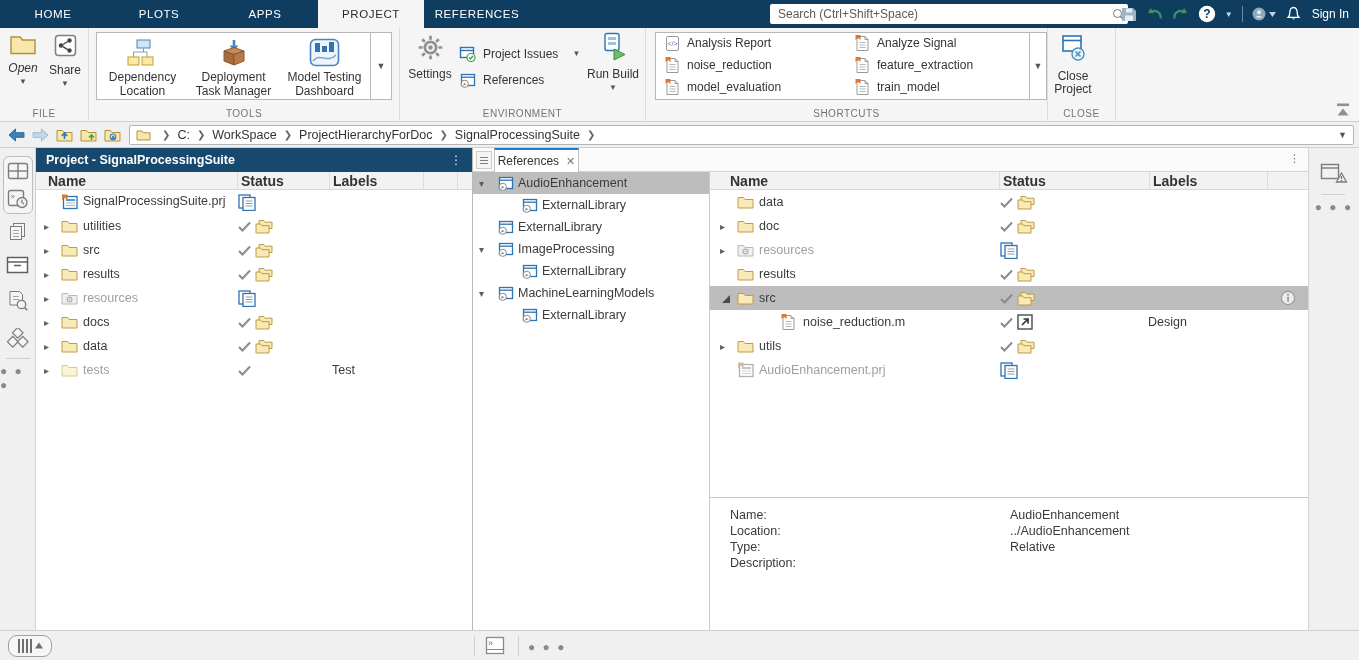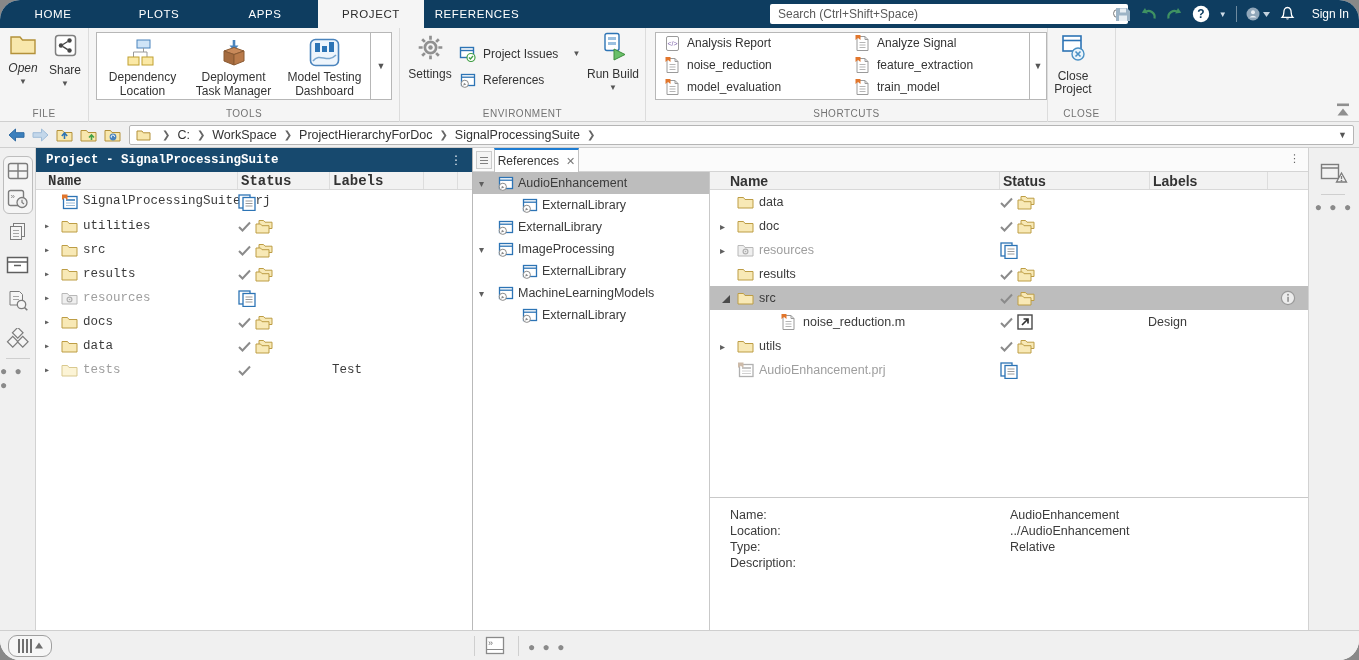--- a/index.html
+++ b/index.html
@@ -1,34 +1,34 @@
 <!DOCTYPE html>
 <html><head>
 <meta charset="utf-8">
 <style>
   * { margin:0; padding:0; box-sizing:border-box; }
   html,body { background:#888; }
   #app {
     position:relative; width:1359px; height:660px; overflow:hidden;
-    font-family:"Liberation Sans", sans-serif; background:#fff;border-radius:20px;
+    font-family:"Liberation Sans", sans-serif; background:#fff;
     -webkit-font-smoothing:antialiased;
   }
   
   .menubar { position:absolute; top:0; left:0; width:100%; height:28px; background:#0e3d60; display:flex; align-items:stretch; }
   .menu-tabs { display:flex; }
   .menu-tab { width:106px; text-align:center; line-height:28px; color:#fff; font-size:11.5px; letter-spacing:.6px; cursor:default; }
   .menu-tab.active { background:#f5f5f5; color:#2b2b2b; }
   .search-wrap { position:absolute; left:770px; top:4px; width:358px; height:20px; background:#fff; border-radius:2px; display:flex; align-items:center; }
   .search-wrap input { flex:1; border:none; outline:none; font-size:12px; padding:0 4px 0 8px; color:#333; background:transparent; font-family:"Liberation Sans",sans-serif;}
   .search-wrap input::placeholder { color:#5a5a5a; }
   .search-ic { width:20px; display:flex; justify-content:center; }
   .topicons { position:absolute; right:0; top:0; height:28px; display:flex; align-items:center; gap:9px; padding-right:10px; }
   .topicons .vdiv { width:1px; height:16px; background:rgba(255,255,255,.4); }
   .ddarrow { color:#cfdce8; font-size:8px; }
-  .signin { color:#fff; font-size:12px; margin-left:8px; }
+  .signin { color:#fff; font-size:12px; margin-left:2px; }
   .tic { display:flex; align-items:center; }
   
   .ribbon { position:absolute; top:28px; left:0; width:100%; height:94px; background:#f5f5f5; border-bottom:1px solid #cfcfcf; }
   .rsec { position:absolute; top:0; height:94px; border-right:1px solid #dcdcdc; }
   .seclabel { position:absolute; bottom:3px; left:0; width:100%; text-align:center; font-size:10px; color:#737373; letter-spacing:.5px; }
   .vbtn { position:absolute; text-align:center; font-size:12px; color:#333; }
   .vbtn .lbl { margin-top:3px; }
   .gallery { position:absolute; background:#fff; border:1px solid #b7b7b7; display:flex; }
   .gal-item { text-align:center; font-size:12px; color:#333; padding-top:5px; }
   .gal-item .ic { display:block; height:32px; }
@@ -45,21 +45,21 @@
   .crumbbox .tail { margin-left:auto; color:#555; font-size:9px; }
   
   .main { position:absolute; top:148px; left:0; right:0; bottom:30px; }
   .lstrip { position:absolute; left:0; top:0; width:36px; height:100%; background:#f0f0f0; border-right:1px solid #d2d2d2; }
   .rstrip { position:absolute; left:1308px; top:0; width:51px; height:100%; background:#f0f0f0; border-left:1px solid #d2d2d2; }
   .stripbtn { position:absolute; left:0; width:100%; display:flex; justify-content:center; }
   .strip-group { position:absolute; left:3px; top:8px; width:30px; height:58px; border:1px solid #bdbdbd; border-radius:6px; display:flex; flex-direction:column; align-items:center; justify-content:space-around; background:#f5f5f5; }
   .hdiv { position:absolute; left:6px; width:24px; height:1px; background:#cfcfcf; }
   .dots { color:#8a8a8a; font-size:12px; letter-spacing:2px; }
   
-  .lpanel { position:absolute; left:36px; top:0; width:437px; height:100%; background:#fff; border-right:1px solid #b9b9b9;font-family:Liberation Mono, monospace; }
+  .lpanel { position:absolute; left:36px; top:0; width:437px; height:100%; background:#fff; border-right:1px solid #b9b9b9; }
   .ptitle { height:24px; background:#17496e; color:#fff; font-size:12.5px; font-weight:bold; display:flex; align-items:center; padding-left:10px; }
   .ptitle .kebab { margin-left:auto; margin-right:10px; font-weight:normal; font-size:12px; color:#e8eef4; letter-spacing:0; }
   .colhdr { height:18px; background:#f2f2f2; border-bottom:1px solid #d8d8d8; display:flex; font-size:14px; font-weight:bold; color:#333; }
   .colhdr .c { border-right:1px solid #ddd; display:flex; align-items:center; }
   
   .center { position:absolute; left:473px; top:0; width:835px; height:100%; background:#fff; }
   .tabstrip { position:absolute; top:0; left:0; width:100%; height:24px; background:#fbfbfb; border-bottom:1px solid #d4d4d4; }
   .hamb { position:absolute; left:3px; top:3px; width:16px; height:18px; border:1px solid #ccc; background:#f4f4f4; display:flex; flex-direction:column; justify-content:center; gap:2px; align-items:center; }
   .hamb i { display:block; width:8px; height:1px; background:#808080; }
   .tab { position:absolute; left:21px; top:0; height:24px; width:85px; background:#fff; border-left:1px solid #c2c2c2; border-right:1px solid #c2c2c2; border-top:2px solid #1d7cd2; display:flex; align-items:center; justify-content:center; gap:7px; font-size:12px; color:#333; }

